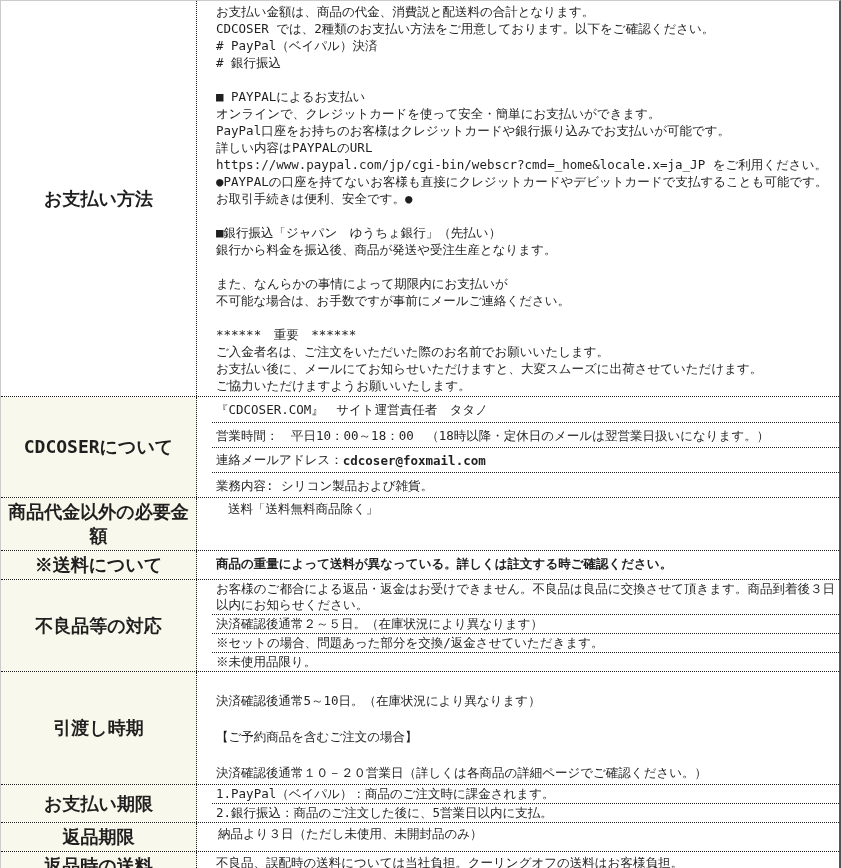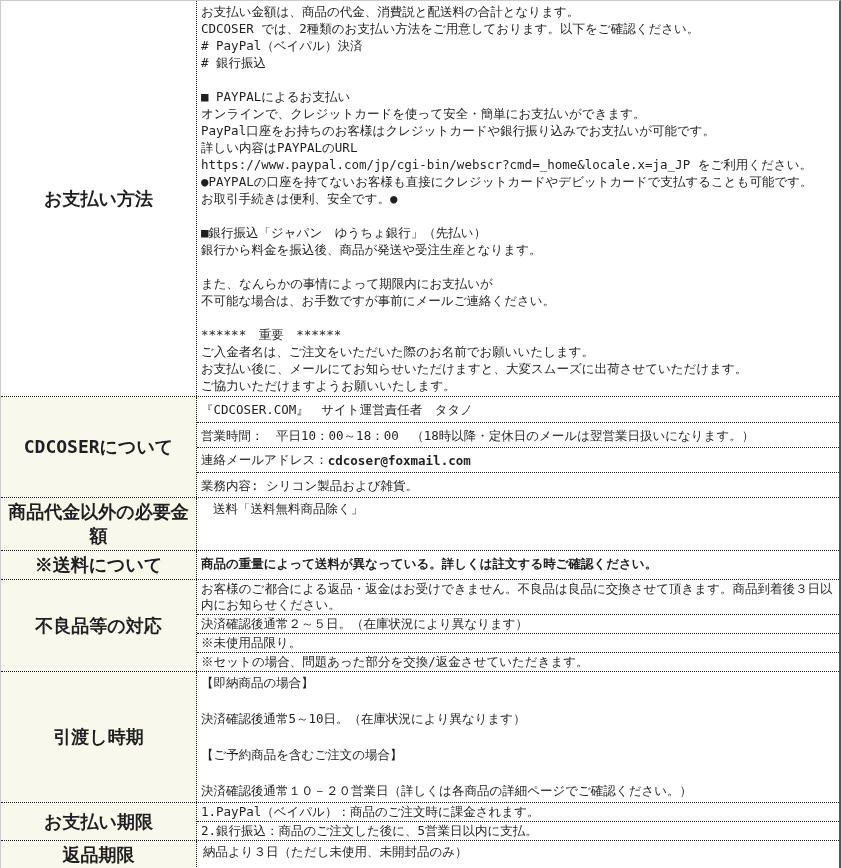--- a/index.html
+++ b/index.html
@@ -30,21 +30,21 @@
   .hcell{
     flex:0 0 196px;
     box-sizing:border-box;
     border-right:1px dotted var(--dot);
     background:var(--header-bg);
     display:flex;align-items:center;justify-content:center;
     font-weight:bold;font-size:18px;text-align:center;
     padding:2px;
   }
   .row-payment-method .hcell{background:#ffffff;}
-  .ccol{flex:1;display:flex;flex-direction:column;min-width:0;}
+  .ccol{flex:1;display:flex;flex-direction:column;min-width:0;margin-left:15px;}
   .cell{border-top:1px dotted var(--dot);padding:2px 4px;box-sizing:border-box;}
   .ccol .cell:first-child{border-top:none;}
   .line{line-height:17px;min-height:17px;overflow-wrap:break-word;}
   .row-about-cdcoser .cell{min-height:25px;display:flex;align-items:center;}
   .row-about-cdcoser b{font-weight:bold;}
   .row-extra-fees .cell{min-height:21px;padding-left:16px;}
   .row-shipping-note .cell{min-height:24px;display:flex;align-items:center;font-weight:bold;}
   .row-defect-handling .cell{padding:1px 4px;}
   .row-defect-handling .line{line-height:16px;min-height:16px;}
   .row-delivery-time .line{line-height:18px;min-height:18px;}
@@ -124,32 +124,31 @@
     <div class="row row-defect-handling">
       <div class="hcell">不良品等の対応</div>
       <div class="ccol">
         <div class="cell">
           <div class="line">お客様のご都合による返品・返金はお受けできません。不良品は良品に交換させて頂きます。商品到着後３日以内にお知らせください。</div>
         </div>
         <div class="cell">
           <div class="line">決済確認後通常２～５日。（在庫状況により異なります）</div>
         </div>
         <div class="cell">
-          <div class="line">※未使用品限り。</div>
+          <div class="line">※セットの場合、問題あった部分を交換/返金させていただきます。</div>
         </div>
         <div class="cell">
-          <div class="line">※セットの場合、問題あった部分を交換/返金させていただきます。</div>
+          <div class="line">※未使用品限り。</div>
         </div>
       </div>
     </div>
     <div class="row row-delivery-time">
       <div class="hcell">引渡し時期</div>
       <div class="ccol">
         <div class="cell">
-          <div class="line">【即納商品の場合】</div>
           <div class="line"></div>
           <div class="line">決済確認後通常5～10日。（在庫状況により異なります）</div>
           <div class="line"></div>
           <div class="line">【ご予約商品を含むご注文の場合】</div>
           <div class="line"></div>
           <div class="line">決済確認後通常１０－２０営業日（詳しくは各商品の詳細ページでご確認ください。）</div>
         </div>
       </div>
     </div>
     <div class="row row-payment-deadline">

